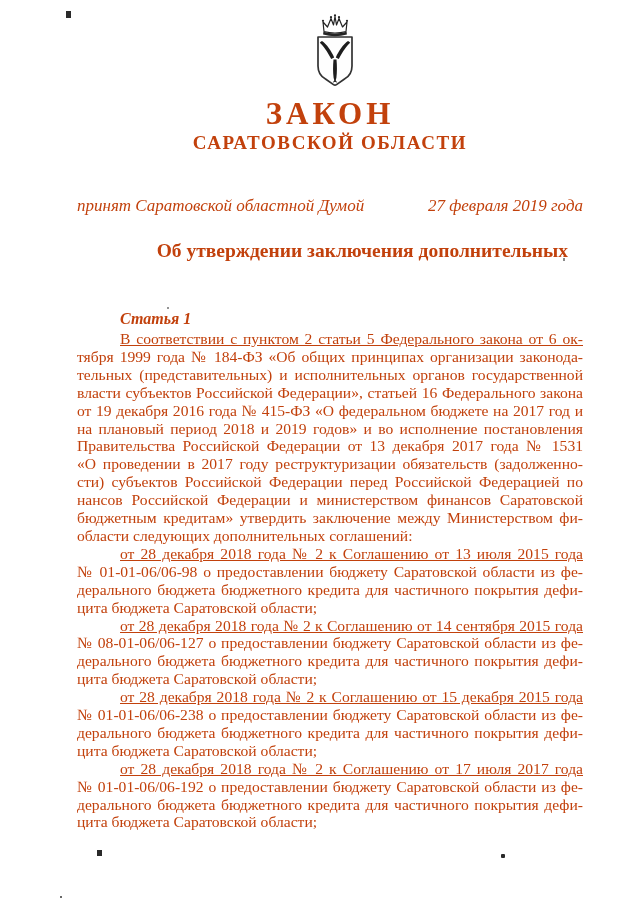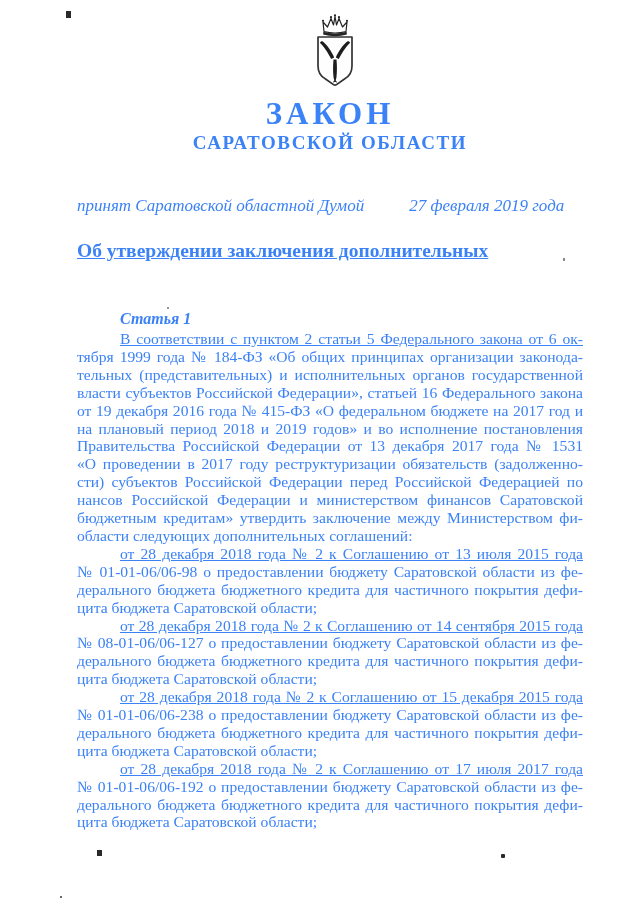--- a/index.html
+++ b/index.html
@@ -1,21 +1,21 @@
 <!DOCTYPE html>
 <html lang="ru"><head>
 <meta charset="utf-8">
 <style>
   html,body{margin:0;padding:0;background:#e8e8e8;}
   .page{
     position:relative;
     width:640px;height:905px;
     margin:0 auto;
     background:#ffffff;
-    color:#3b82f6;
+    color:#c2410c;
     font-family:"Liberation Serif","DejaVu Serif",serif;
     overflow:hidden;
   }
   
   .speck{position:absolute;background:#2a2a2a;}
   .speck.s1{left:66px;top:11px;width:5px;height:7px;}
   .speck.s2{left:97px;top:850px;width:5px;height:6px;}
   .speck.s3{left:501px;top:854px;width:4px;height:4px;border-radius:1px;}
   .speck.s4{left:60px;top:896px;width:2px;height:2px;opacity:.7;}
   .speck.s5{left:563px;top:258px;width:2px;height:3px;opacity:.55;}
@@ -28,26 +28,26 @@
     text-align:center;font-weight:bold;font-size:31px;line-height:30px;
     letter-spacing:4px;
   }
   .title2{
     position:absolute;left:77px;top:132px;width:506px;
     text-align:center;font-weight:bold;font-size:19px;line-height:22px;
     letter-spacing:1.6px;
   }
   .adopted{
     position:absolute;left:77px;top:196px;width:506px;
-    display:flex;
+    display:flex;justify-content:space-between;
     font-style:italic;font-size:17px;line-height:20px;gap:45px;
   }
   .subject{
-    position:absolute;left:77px;top:239px;width:506px;
-    text-align:left;font-weight:bold;font-size:19.5px;line-height:24.5px;text-decoration:underline;
+    position:absolute;left:62px;top:239px;width:506px;
+    text-align:right;font-weight:bold;font-size:19.5px;line-height:24.5px;
   }
   .subject span{display:block;}
   .article-heading{
     position:absolute;left:120px;top:310px;
     font-weight:bold;font-style:italic;font-size:16px;line-height:18px;
   }
   .body-text{
     position:absolute;left:77px;top:330px;width:506px;
     font-size:15.6px;line-height:17.9px;
   }

